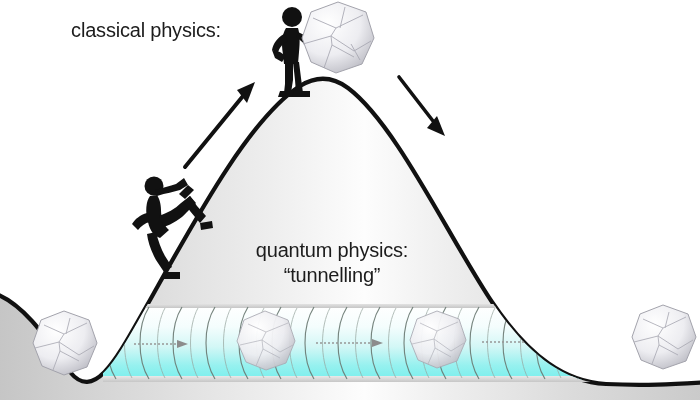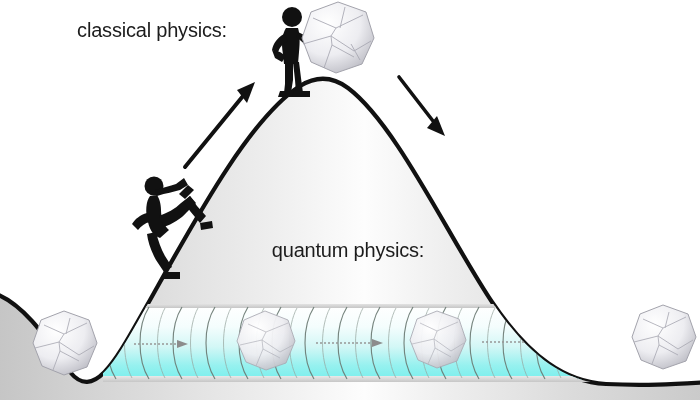--- a/index.html
+++ b/index.html
@@ -26,26 +26,26 @@
     position: absolute;
     color: #1c1c1c;
     font-family: "Liberation Sans", sans-serif;
     font-size: 20px;
     line-height: 25px;
     text-align: center;
     white-space: nowrap;
     letter-spacing: -0.2px;
   }
   #label-classical {
-    left: 38px;
+    left: 32px;
     top: 18px;
     width: 228px;
   }
   #label-quantum {
-    left: 232px;
+    left: 216px;
     top: 238px;
     width: 232px;
   }
   .label .line {
     display: block;
   }
 </style>
 </head>
 <body>
 
@@ -280,15 +280,16 @@
       </g>
     </g>
   </svg>
 
   <div class="label" id="label-classical">
     <span class="line">classical physics:</span>
   </div>
 
   <div class="label" id="label-quantum">
     <span class="line">quantum physics:</span>
+    <span class="line">“tunnelling”</span>
   </div>
 
 </div>
 
 </body></html>

